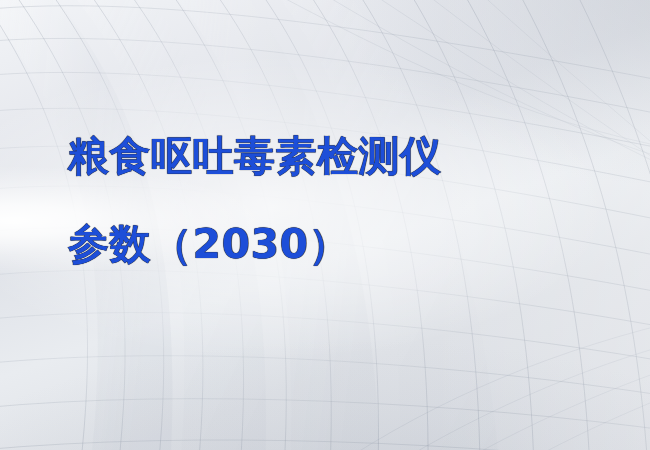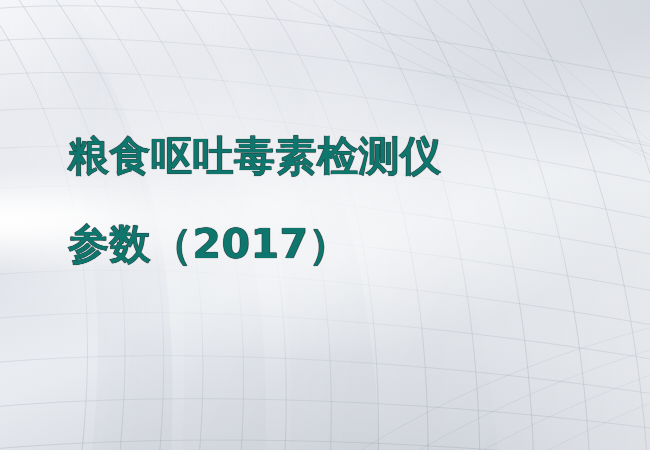--- a/index.html
+++ b/index.html
@@ -71,21 +71,21 @@
   
   .headline {
     position: absolute;
     left: 68px;
     top: 112px;
     width: 520px;
     z-index: 6;
   }
   .headline .line {
     display: block;
-    color: #0f766e;
+    color: #1d4ed8;
     font-family: "DejaVu Sans", "Liberation Sans", sans-serif;
     font-weight: 700;
     font-size: 41px;
     line-height: 88px;
     letter-spacing: 0.5px;
     white-space: nowrap;
     text-shadow:
       0 0 1px rgba(0,0,0,0.85),
       0.6px 0 0 rgba(0,0,0,0.55),
       -0.6px 0 0 rgba(0,0,0,0.55);
@@ -183,16 +183,16 @@
 
     <rect x="430" y="0" width="220" height="450" fill="url(#fadeRight)" opacity="0.45"></rect>
   </svg>
 
   <div class="bg-layer bg-shade"></div>
   <div class="bg-layer bg-glow-mid"></div>
   <div class="bg-layer bg-glow-left"></div>
 
   <div class="headline">
     <span class="line">粮食呕吐毒素检测仪</span>
-    <span class="line">参数（2017）</span>
+    <span class="line">参数（2030）</span>
   </div>
 
 </div>
 
 </body></html>

